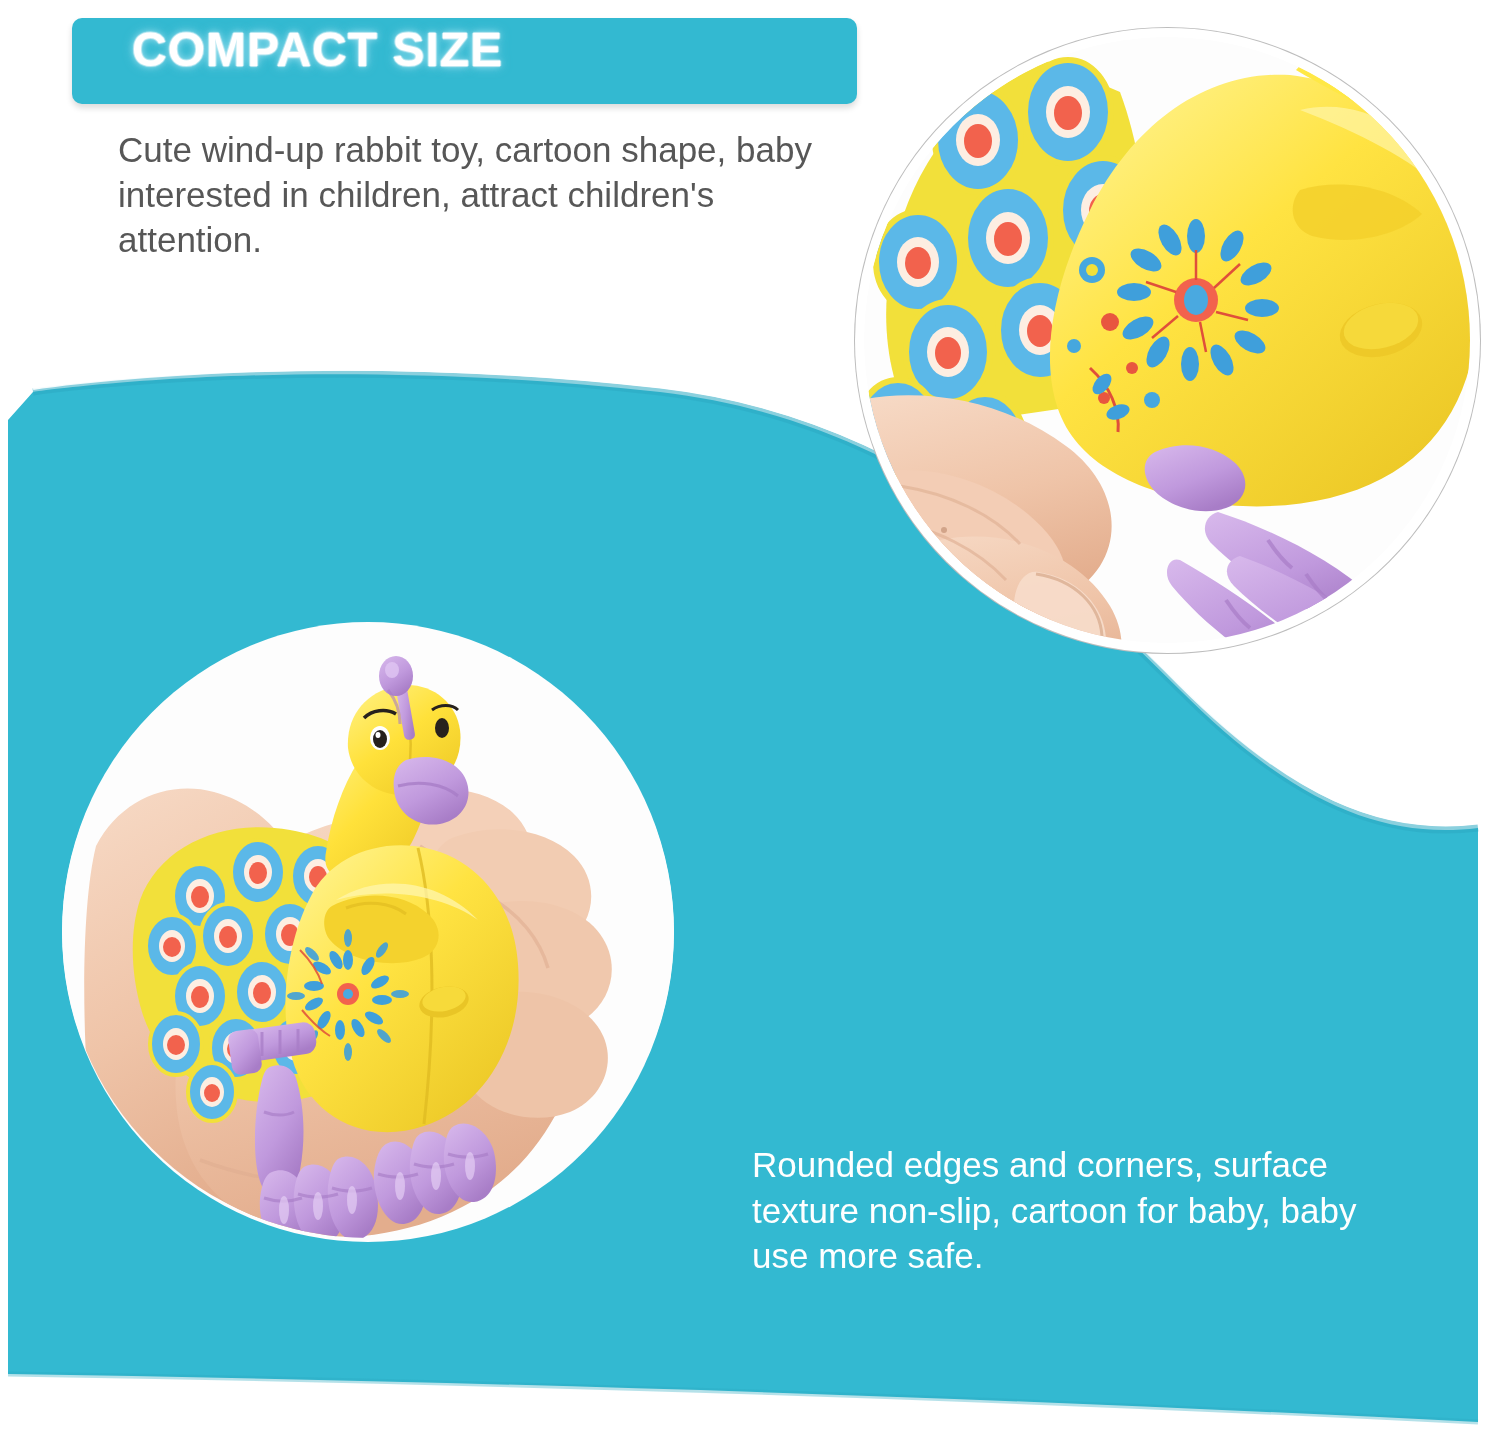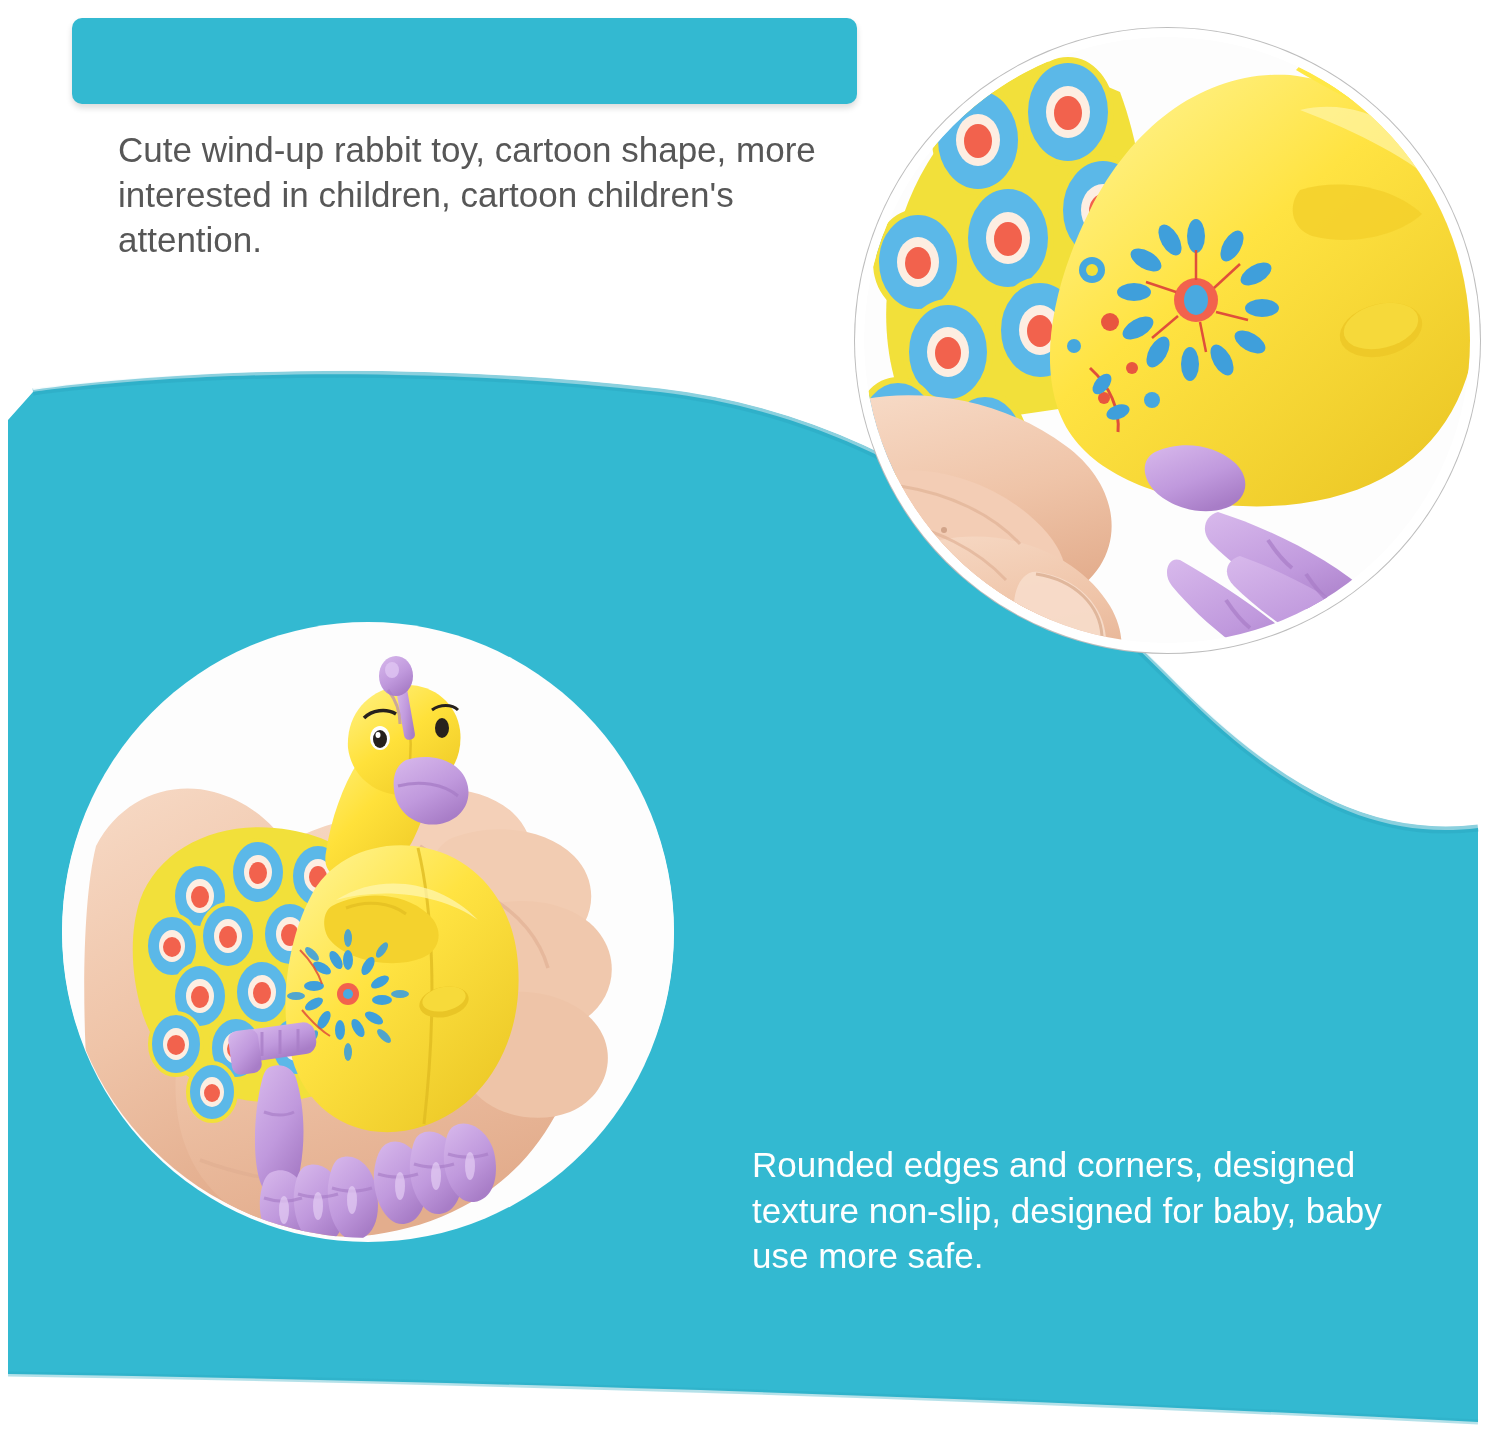--- a/index.html
+++ b/index.html
@@ -176,22 +176,23 @@
 
     <path d="M 33 388
              C 33 388, 300 346, 660 386
              C 900 414, 1050 554, 1180 684
              C 1290 794, 1380 834, 1478 822" fill="none" stroke="#ffffff" stroke-width="4" opacity="0.9"></path>
 
     <path d="M 8 1374 C 520 1382, 1000 1398, 1478 1422" fill="none" stroke="#2aa8bf" stroke-width="5" opacity="0.35"></path>
   </svg>
 
   <div class="banner"></div>
-
-  <div class="top-desc">Cute wind-up rabbit toy, cartoon shape, more interested in children, cartoon children's attention.</div>
+  <div class="banner-title">COMPACT SIZE</div>
+
+  <div class="top-desc">Cute wind-up rabbit toy, cartoon shape, baby interested in children, attract children's attention.</div>
 
   <div class="photo-circle" id="photo-top">
     <svg class="photo-inner" viewBox="864 37 607 607" preserveAspectRatio="xMidYMid slice" aria-hidden="true">
       <g clip-path="url(#clip-top-circle)">
         <rect x="860" y="30" width="620" height="620" fill="#fdfdfd"></rect>
 
         <g>
           <path d="M 1045 60 C 960 95, 905 175, 890 268 C 880 330, 890 385, 915 430
                    L 1120 400 C 1150 330, 1160 200, 1120 92 Z" fill="#f2e03a"></path>
           <g>
@@ -639,15 +640,15 @@
             <ellipse cx="352" cy="1200" rx="5" ry="14"></ellipse>
             <ellipse cx="400" cy="1186" rx="5" ry="14"></ellipse>
             <ellipse cx="436" cy="1176" rx="5" ry="14"></ellipse>
             <ellipse cx="470" cy="1166" rx="5" ry="14"></ellipse>
           </g>
         </g>
       </g>
     </svg>
   </div>
 
-  <div class="bottom-desc">Rounded edges and corners, designed texture non-slip, designed for baby, baby use more safe.</div>
+  <div class="bottom-desc">Rounded edges and corners, surface texture non-slip, cartoon for baby, baby use more safe.</div>
 
 </div>
 
 </body></html>

